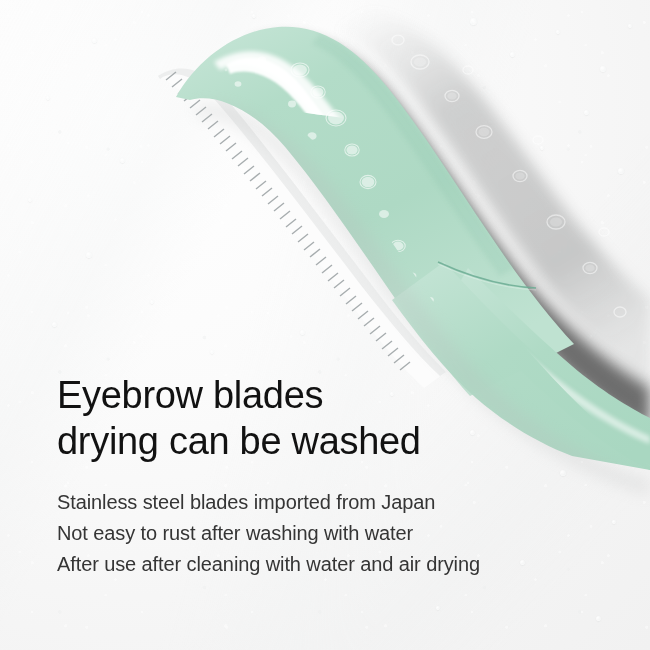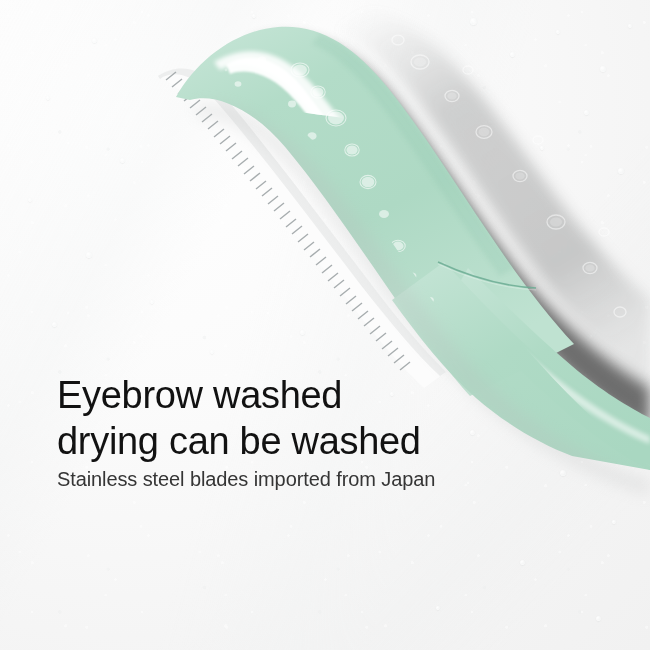--- a/index.html
+++ b/index.html
@@ -85,20 +85,21 @@
   }
   .headline {
     font-size: 38px;
     line-height: 46px;
     color: #121212;
     letter-spacing: -0.3px;
     font-weight: 400;
     white-space: nowrap;
   }
   .sub-list {
+    margin-top: 23px;
   }
   .sub-line {
     font-size: 20px;
     line-height: 31px;
     color: #353535;
     letter-spacing: -0.1px;
     white-space: nowrap;
   }
 </style>
 </head>
@@ -408,20 +409,22 @@
                  C 384 252, 430 322, 482 376
                  C 528 424, 586 460, 650 480
                  L 650 496 C 578 476, 516 438, 466 390
                  C 412 338, 366 266, 318 204
                  C 274 148, 232 114, 198 118 Z" fill="#b9bbbb"></path>
       </g>
     </svg>
   </div>
 
   <div class="text-block">
-    <div class="headline">Eyebrow washed</div>
+    <div class="headline">Eyebrow blades</div>
     <div class="headline">drying can be washed</div>
     <div class="sub-list">
       <div class="sub-line">Stainless steel blades imported from Japan</div>
+      <div class="sub-line">Not easy to rust after washing with water</div>
+      <div class="sub-line">After use after cleaning with water and air drying</div>
     </div>
   </div>
 
 </div>
 
 </body></html>

